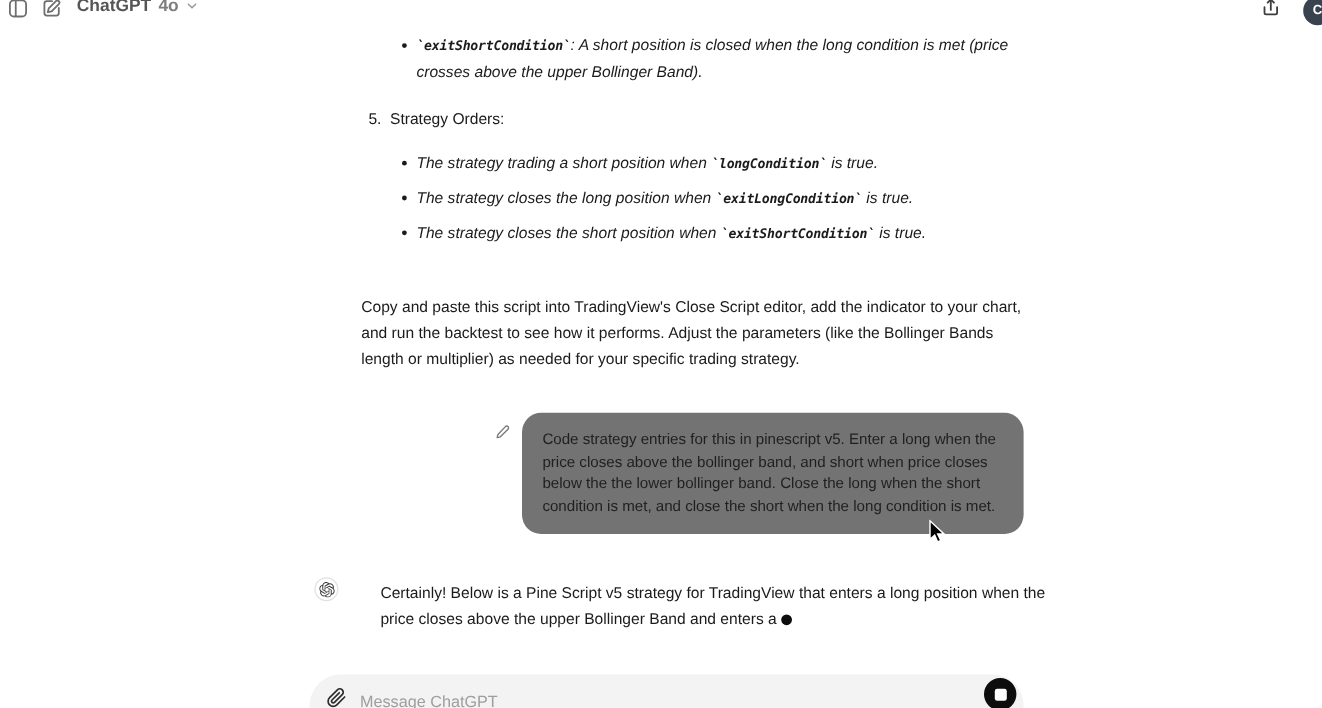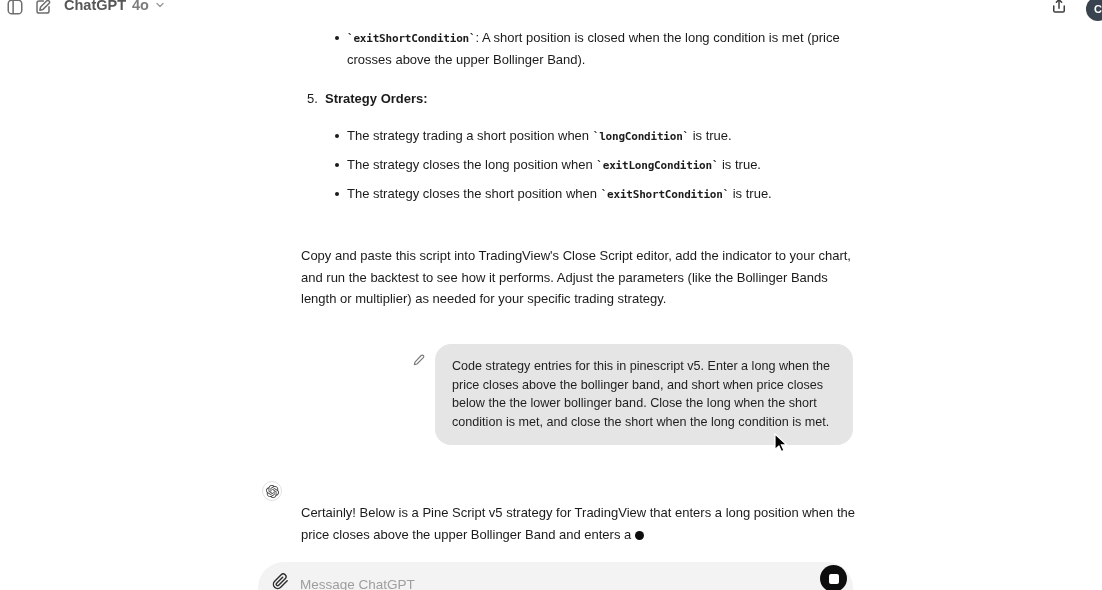--- a/index.html
+++ b/index.html
@@ -16,41 +16,41 @@
   .avatar { position:absolute; left:1086px; top:-3px; width:24px; height:24px; border-radius:50%;
     background:#38434f; color:#fff; font-size:11px; font-weight:700;
     display:flex; align-items:center; justify-content:center; border:none; cursor:pointer; }
 
   
   .thread { position:absolute; left:300px; top:0; width:556px; height:560px; font-size:13px; }
   .inline-code { font-family:"DejaVu Sans Mono", monospace; font-weight:700; font-size:11px; letter-spacing:-0.2px; }
 
   .top-bullet-list { position:absolute; top:27px; left:0; width:556px; }
   .sub-bullet-list { position:absolute; top:125px; left:0; width:556px; }
-  .b-item { position:relative; padding-left:47px; line-height:21px; margin-bottom:7px; list-style:none; }
+  .b-item { position:relative; padding-left:47px; line-height:21px; margin-bottom:7px; list-style:none;font-style:italic; }
   .b-item::before { content:""; position:absolute; left:35px; top:8.5px; width:4px; height:4px;
     border-radius:50%; background:#1b1b1b; }
 
   .numbered-item { position:absolute; top:88px; left:0; width:556px; padding-left:25px; line-height:21px; }
   .numbered-item .num { position:absolute; left:7px; }
-  .numbered-item strong { font-weight:700; }
+  .numbered-item strong { font-weight:400; }
 
   .closing-para { position:absolute; top:245px; left:1px; width:555px; line-height:21.5px; }
 
   
   .user-row { position:absolute; top:344px; left:0; width:556px; }
   .edit-btn { position:absolute; left:110px; top:7px; background:none; border:none; cursor:pointer; line-height:0; padding:2px; }
-  .user-bubble { position:absolute; left:135px; top:0; width:418px; background:#e5e5e5;
+  .user-bubble { position:absolute; left:135px; top:0; width:418px; background:#737373;
     border-radius:16px; padding:13px 17px 14px 17px; font-size:12.6px; line-height:18.6px; color:#1f1f1f; }
 
   
   .assistant-row { position:absolute; top:481px; left:0; width:556px; }
   .ai-logo { position:absolute; left:-38px; top:0; width:20px; height:20px; border:1px solid #e1e1e1;
     border-radius:50%; background:#fff; display:flex; align-items:center; justify-content:center; }
-  .assistant-text { position:absolute; left:1px; top:2px; width:555px; line-height:21.5px;margin-top:19px; }
+  .assistant-text { position:absolute; left:17px; top:2px; width:555px; line-height:21.5px; }
   .stream-dot { display:inline-block; width:9px; height:9px; border-radius:50%; background:#0d0d0d;
     margin-left:4px; vertical-align:-1px; }
 
   
   .composer { position:absolute; left:258px; top:562px; width:595px; height:52px;
     background:#f3f3f3; border-radius:26px; }
   .attach-btn { position:absolute; left:14px; top:11px; background:none; border:none; cursor:pointer; line-height:0; }
   .composer-input { position:absolute; left:42px; top:11px; width:440px; height:22px; border:none; outline:none;
     background:transparent; font-family:"Liberation Sans", sans-serif; font-size:13.5px; color:#1b1b1b; }
   .composer-input::placeholder { color:#9e9e9e; }

